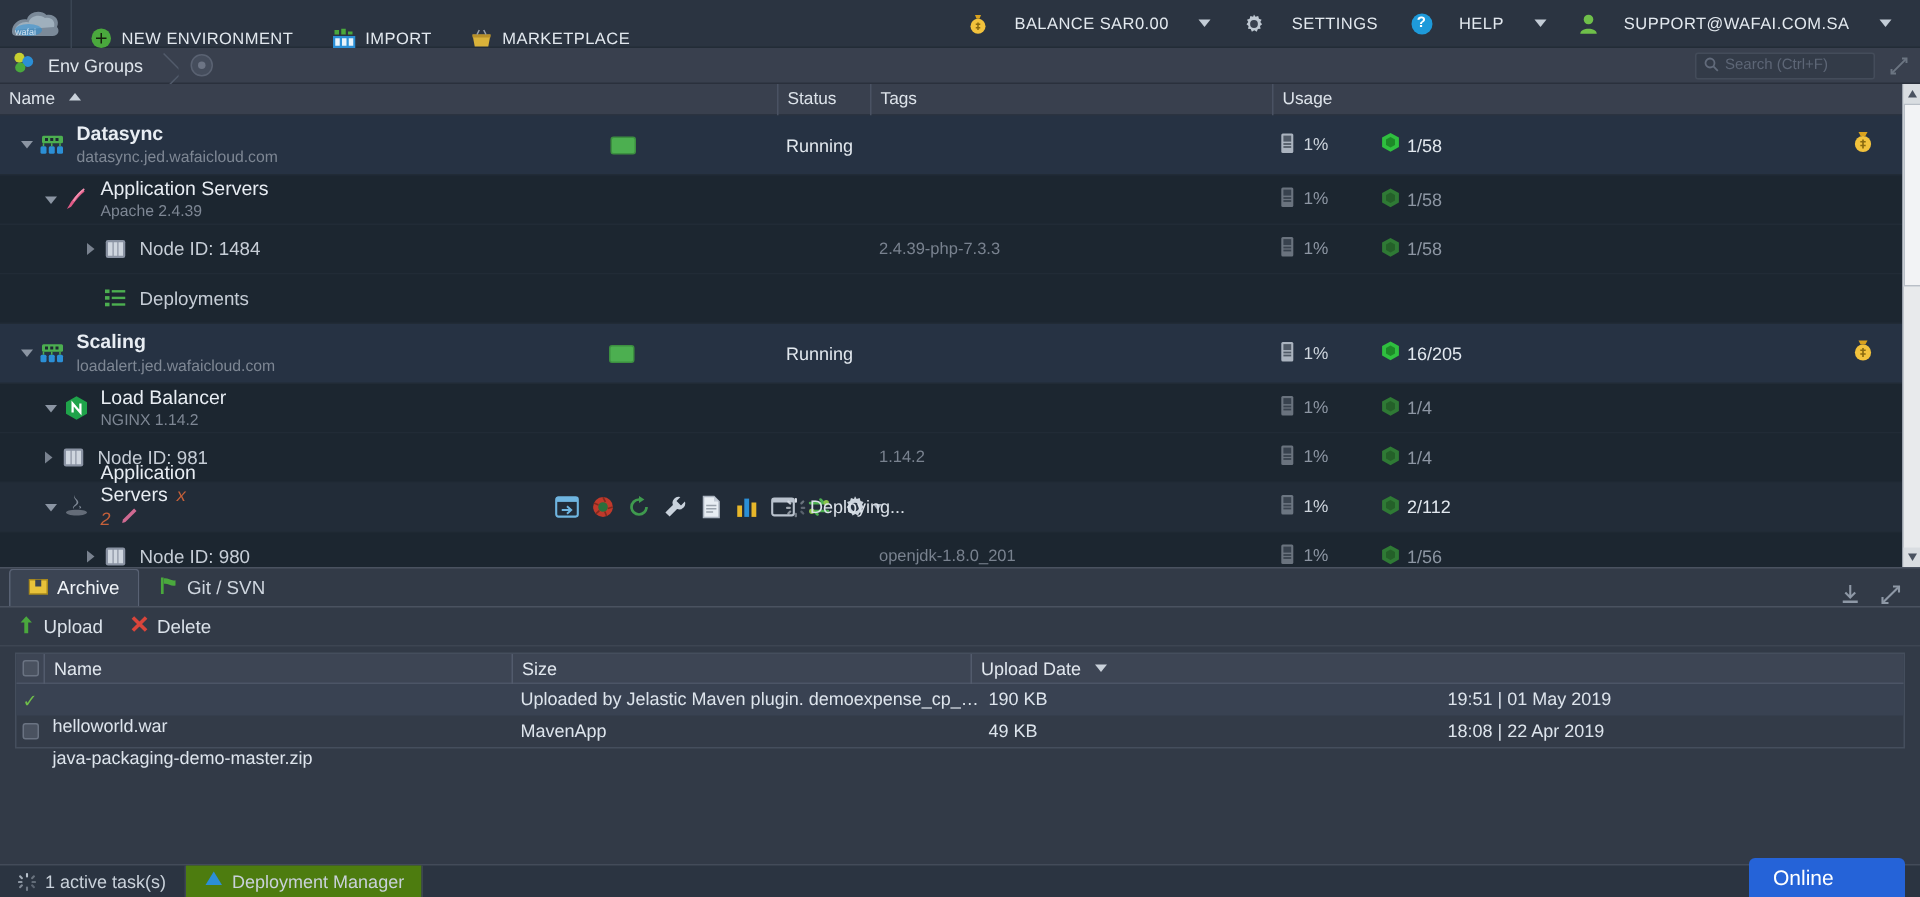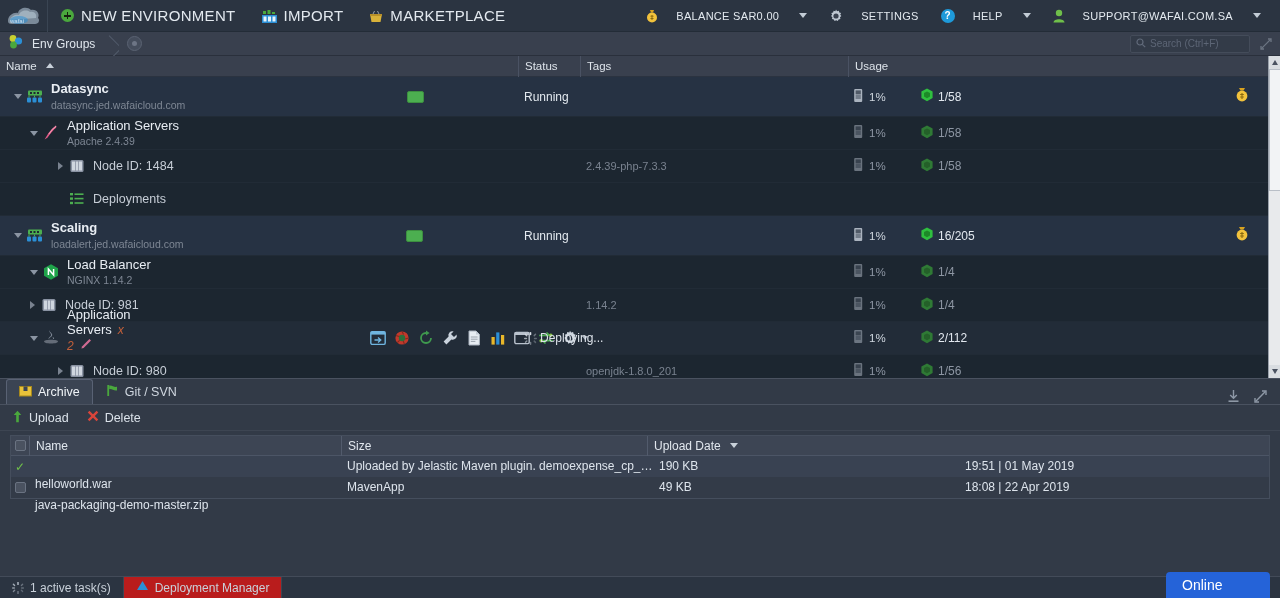--- a/index.html
+++ b/index.html
@@ -21,23 +21,23 @@
     display: flex; align-items: center;
     border-bottom: 1px solid #232c37;
   }
   .logo-wrap {
     width: 48px; height: 32px;
     display: flex; align-items: center; justify-content: center;
     border-right: 1px solid #3a4553;
   }
   .topnav { display: flex; align-items: center; height: 32px; }
   .topnav-item {
-    display: flex; align-items: center; gap: 7px;
+    display: flex; align-items: flex-end; gap: 7px;
     height: 32px; padding: 0 13px;
-    color: #e3e9ef; font-size: 15px; letter-spacing: .3px;
+    color: #e3e9ef; font-size: 11px; letter-spacing: .3px;
     cursor: pointer; white-space: nowrap;
   }
   .topbar-spacer { flex: 1 1 auto; }
   .topright { display: flex; align-items: center; height: 32px; padding-right: 8px; }
   .topright-item {
     display: flex; align-items: center; gap: 18px;
     height: 32px; padding: 0 11px;
     color: #e3e9ef; font-size: 11px; letter-spacing: .3px;
     cursor: pointer; white-space: nowrap;
   }
@@ -254,21 +254,21 @@
   .statusbar {
     position: absolute; left: 0; bottom: 0; width: 1280px; height: 22px;
     background: #2b3441; border-top: 1px solid #434b59;
     display: flex; align-items: center;
   }
   .sb-item {
     display: flex; align-items: center; gap: 6px; height: 22px; padding: 0 12px;
     font-size: 12px; color: #c9d1da; cursor: pointer; border-right: 1px solid #3b4personally;
   }
   .sb-sep { width: 1px; height: 22px; background: #3d4552; }
-  .sb-item.boxed { background: #b91c1c; padding-left: 12px; }
+  .sb-item.boxed { background: #4d7c0f; padding-left: 12px; }
   .online-btn {
     position: absolute; right: 10px; bottom: 0; width: 104px; height: 26px;
     background: #2563d8; border-radius: 4px 4px 0 0;
     color: #fff; font-size: 14px; display: flex; align-items: center;
     padding-left: 16px; cursor: pointer;
   }
   .spin-sm { width: 12px; height: 12px; }
 </style>
 </head>
 <body>

